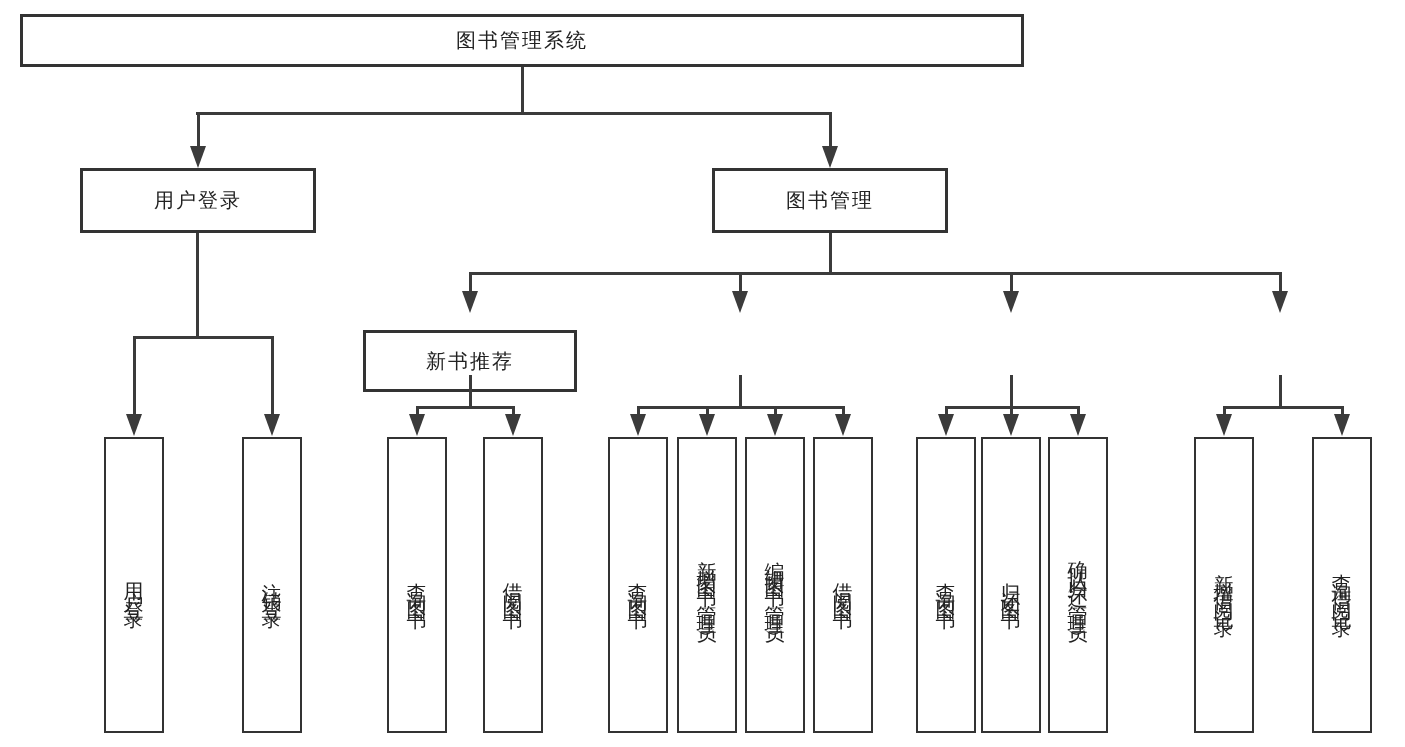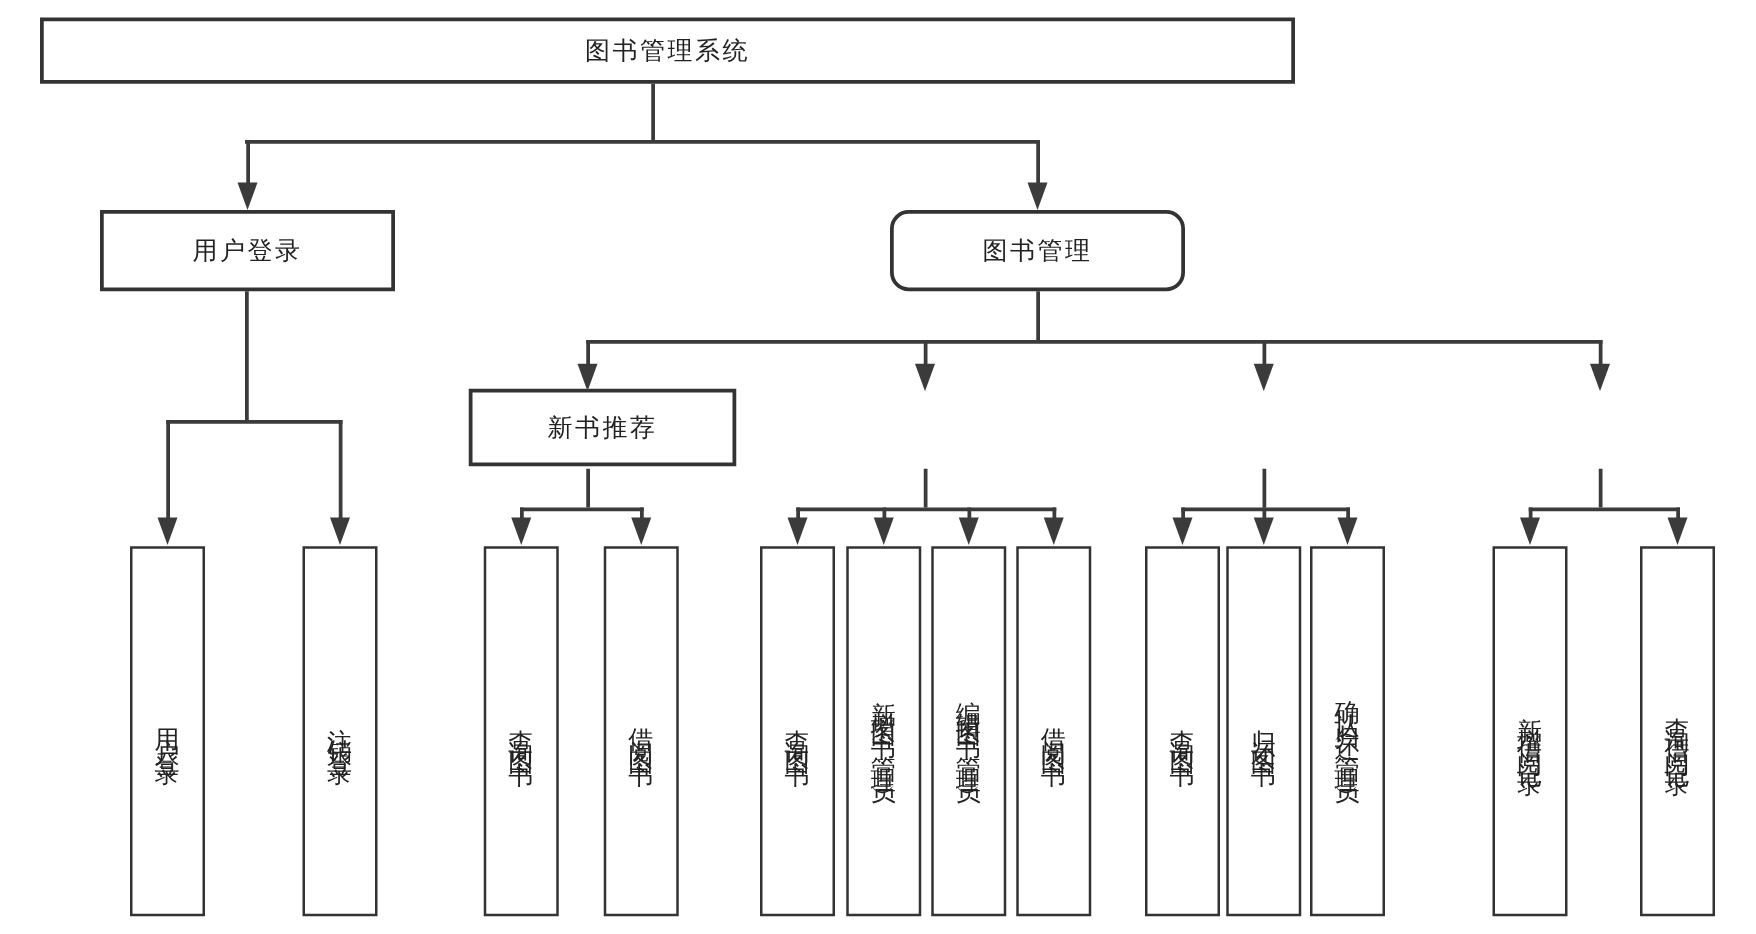--- a/index.html
+++ b/index.html
@@ -53,35 +53,35 @@
     color: #b9bdc4;
     letter-spacing: 1px;
     white-space: nowrap;
   }
 </style>
 </head>
 <body>
 
 <div id="stage">
 
-  <div class="box" style="left:32px; top:14px; width:1004px; height:53px;">
+  <div class="box" style="left:20px; top:14px; width:1004px; height:53px;">
     <span>图书管理系统</span>
   </div>
 
   <div class="vline" style="left:521px; top:67px; height:45px;"></div>
   <div class="hline" style="left:196px; top:112px; width:636px;"></div>
   <div class="vline" style="left:197px; top:112px; height:36px;"></div>
   <div class="arrow" style="left:190px; top:146px;"></div>
   <div class="vline" style="left:829px; top:112px; height:36px;"></div>
   <div class="arrow" style="left:822px; top:146px;"></div>
 
   <div class="box" style="left:80px; top:168px; width:236px; height:65px;">
     <span>用户登录</span>
   </div>
-  <div class="box" style="left:712px; top:168px; width:236px; height:65px;border-radius:15px;">
+  <div class="box" style="left:712px; top:168px; width:236px; height:65px;">
     <span>图书管理</span>
   </div>
 
   <div class="vline" style="left:196px; top:233px; height:103px;"></div>
   <div class="hline" style="left:133px; top:336px; width:141px;"></div>
   <div class="vline" style="left:133px; top:336px; height:80px;"></div>
   <div class="arrow" style="left:126px; top:414px;"></div>
   <div class="vline" style="left:271px; top:336px; height:80px;"></div>
   <div class="arrow" style="left:264px; top:414px;"></div>
 
@@ -89,21 +89,21 @@
   <div class="hline" style="left:469px; top:272px; width:813px;"></div>
   <div class="vline" style="left:469px; top:272px; height:21px;"></div>
   <div class="arrow" style="left:462px; top:291px;"></div>
   <div class="vline" style="left:739px; top:272px; height:21px;"></div>
   <div class="arrow" style="left:732px; top:291px;"></div>
   <div class="vline" style="left:1010px; top:272px; height:21px;"></div>
   <div class="arrow" style="left:1003px; top:291px;"></div>
   <div class="vline" style="left:1279px; top:272px; height:21px;"></div>
   <div class="arrow" style="left:1272px; top:291px;"></div>
 
-  <div class="box" style="left:363px; top:311px; width:214px; height:62px;margin-left:12px;">
+  <div class="box" style="left:363px; top:330px; width:214px; height:62px;">
     <span>新书推荐</span>
   </div>
 
   <div class="vline" style="left:469px; top:375px; height:31px;"></div>
   <div class="hline" style="left:416px; top:406px; width:99px;"></div>
   <div class="vline" style="left:416px; top:406px; height:10px;"></div>
   <div class="arrow" style="left:409px; top:414px;"></div>
   <div class="vline" style="left:512px; top:406px; height:10px;"></div>
   <div class="arrow" style="left:505px; top:414px;"></div>
 

